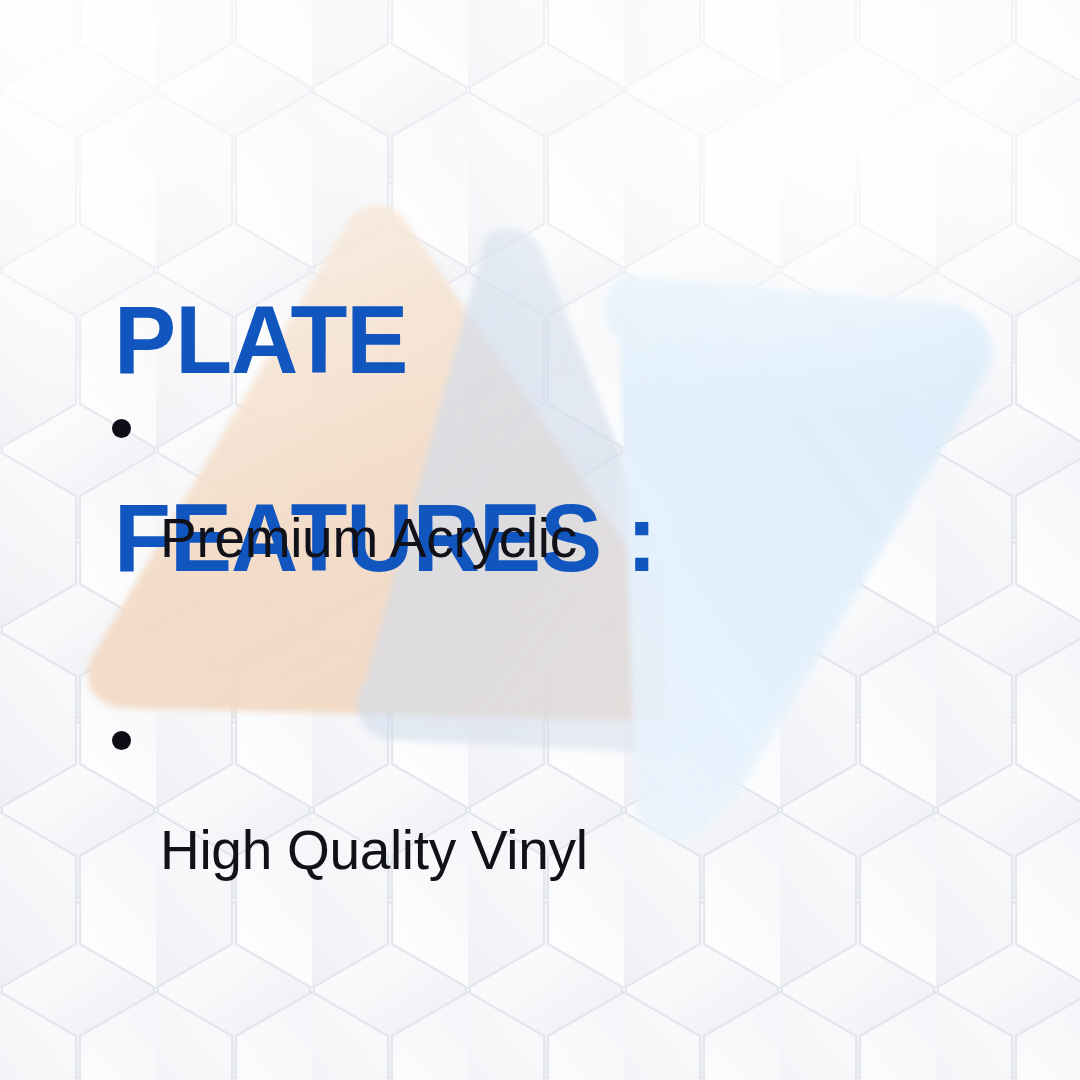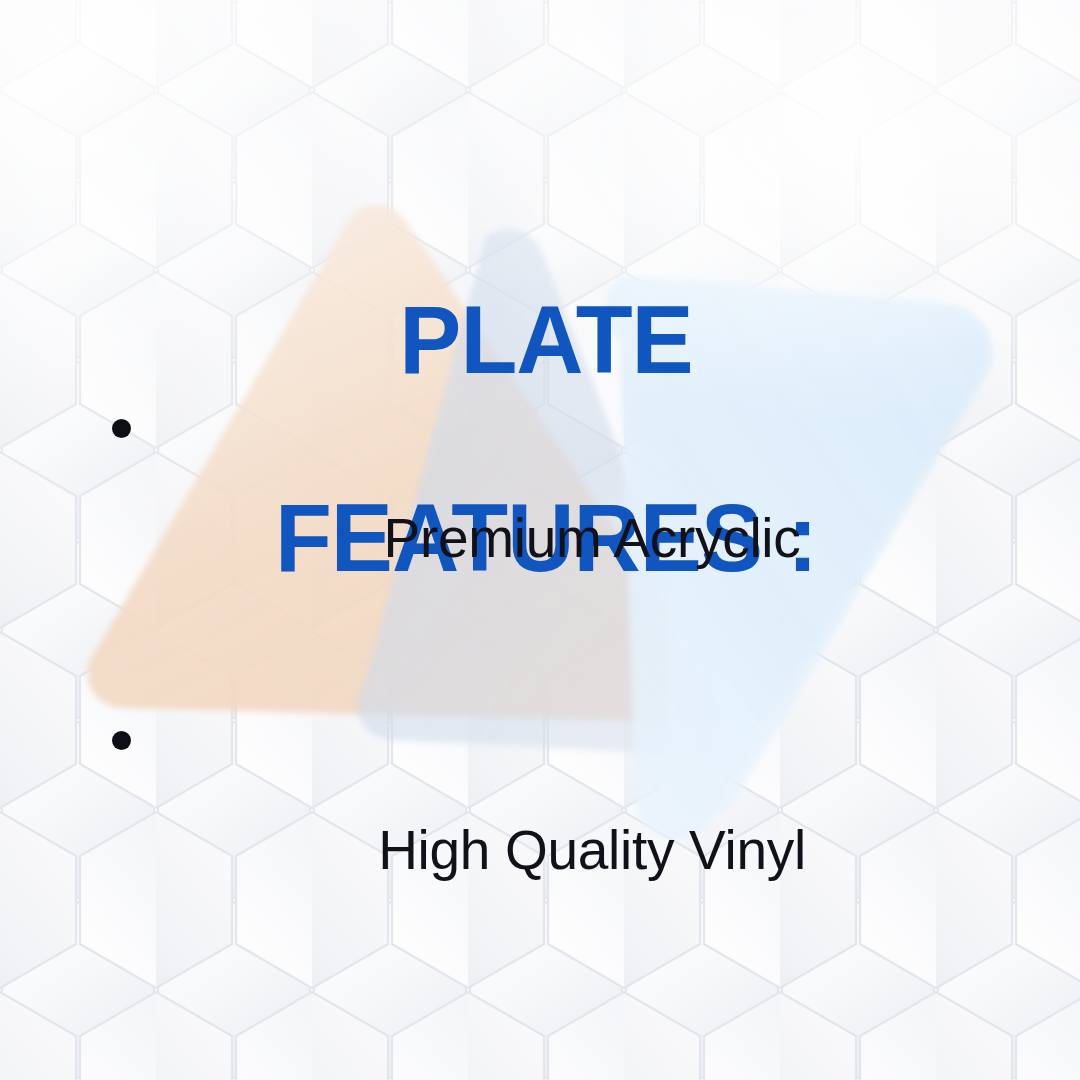--- a/index.html
+++ b/index.html
@@ -24,21 +24,21 @@
   .shapes{z-index:2;}
   .bg-wash{
     z-index:3;
     background:
       radial-gradient(ellipse 620px 420px at 78% 12%, rgba(255,255,255,.92), rgba(255,255,255,0) 70%),
       radial-gradient(ellipse 520px 520px at 4% 4%, rgba(255,255,255,.75), rgba(255,255,255,0) 72%),
       linear-gradient(160deg, rgba(255,255,255,.45) 0%, rgba(255,255,255,0) 45%);
   }
 
   
-  .content{position:absolute;inset:0;z-index:6;text-align:center;}
+  .content{position:absolute;inset:0;z-index:6;}
 
   .title{
     position:absolute;
     left:114px; top:132px;
     width:900px;
     color:#1155be;
     font-weight:800;
     font-size:97px;
     line-height:.98;
     letter-spacing:-1px;

